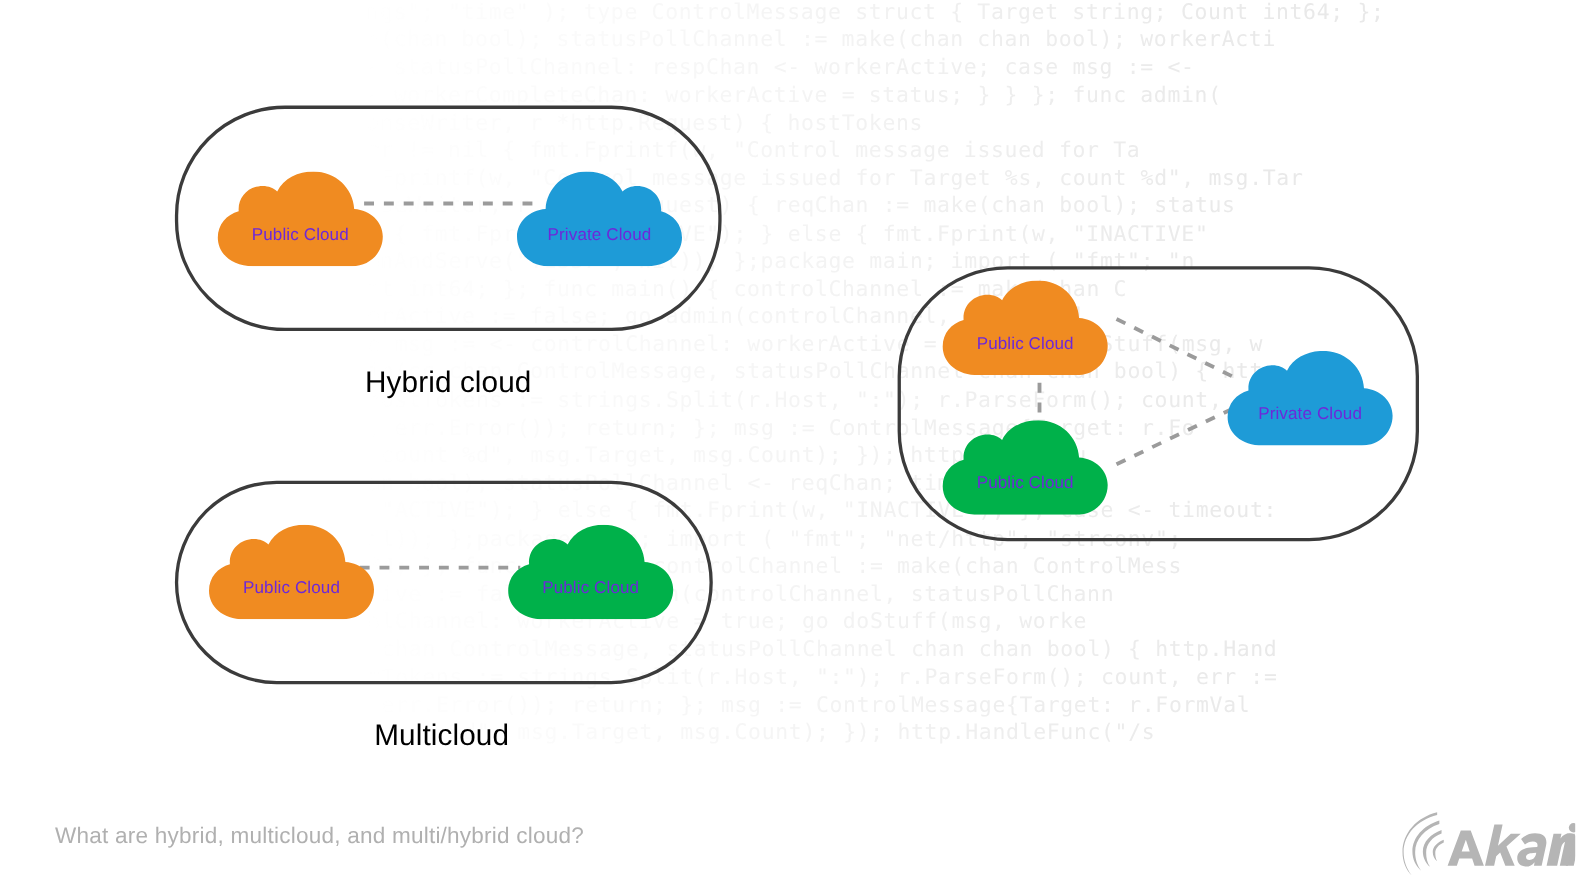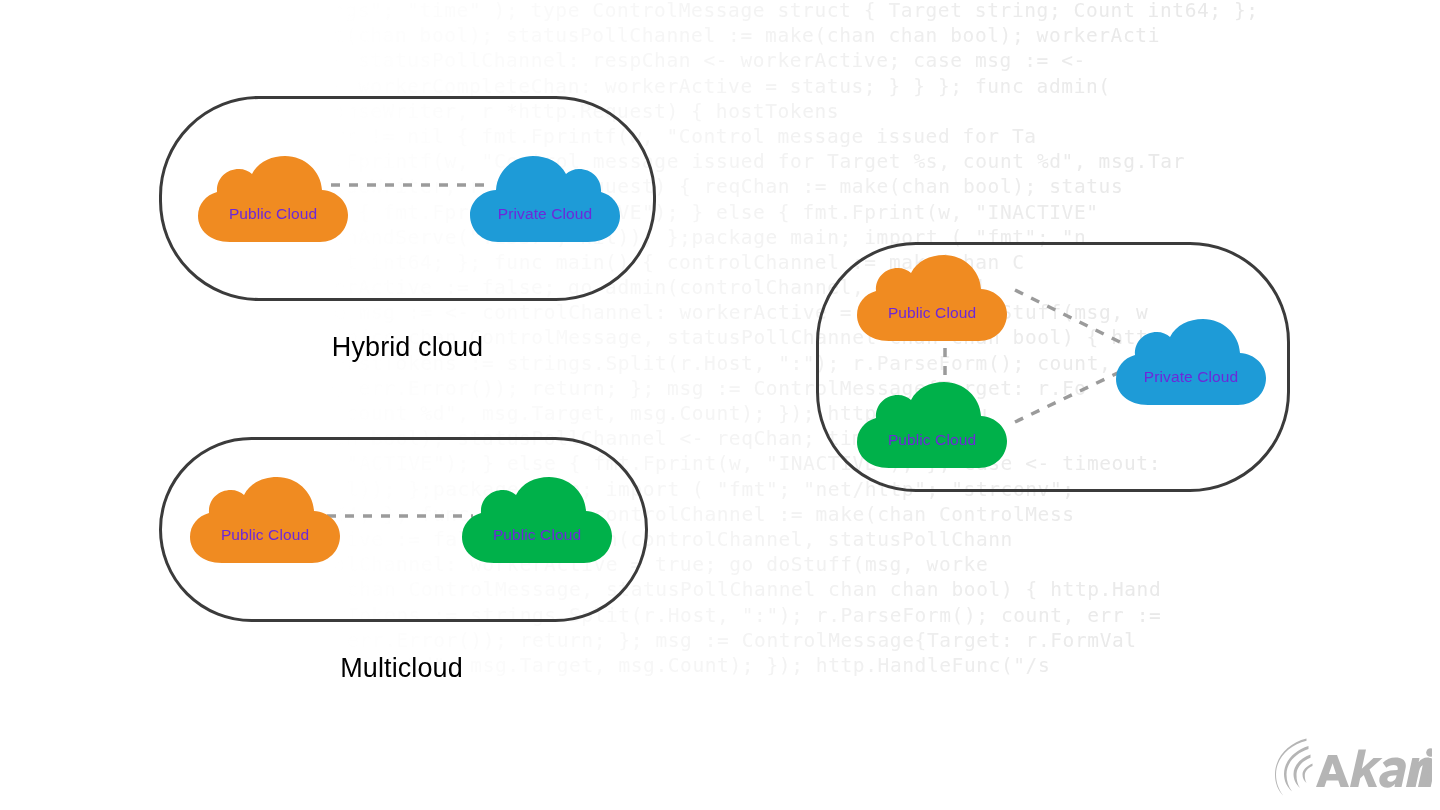--- a/index.html
+++ b/index.html
@@ -211,20 +211,21 @@
 
   <div class="cloud" style="left:1112px; top:319px; width:158px; height:86px;">
     <svg viewBox="0 0 158 86">
       <path d="M36 86 C16 86 4 74 4 60 C4 48 12 39 23 36 C22 23 32 13 45 13 C50 13 55 15 58 18
                C64 6 77 0 91 0 C111 0 127 15 128 34 C143 35 154 46 154 59 C154 74 142 86 126 86 Z" fill="#1E9BD7"></path>
     </svg>
     <span class="cloud-label" style="top:49px;">Private Cloud</span>
   </div>
 
 
+  <div id="footer-caption">What are hybrid, multicloud, and multi/hybrid cloud?</div>
 
   <div id="akamai-logo">
     <svg viewBox="0 0 160 62" width="160" height="62">
       <g fill="#b5b5b5">
 
         <path d="M34.5 3.5 C16 8 3 22.5 3 39.5 C3 48 6 55.5 11.5 61 C6.5 54.5 4 47 4 39.5
                  C4 23.5 16.5 10.5 34.5 5.8 Z"></path>
         <path d="M36.5 11 C22 15.5 12 26.5 12 39 C12 46 15 52 20 56.5 C16.5 52 14.5 46 14.5 39.5
                  C14.5 28 23 18.5 36.5 14 Z"></path>
         <path d="M38.5 19.5 C28.5 23 21.5 30.5 21.5 39 C21.5 44.5 24 49.5 28 53 C25.5 49.5 24.5 45 24.5 40

